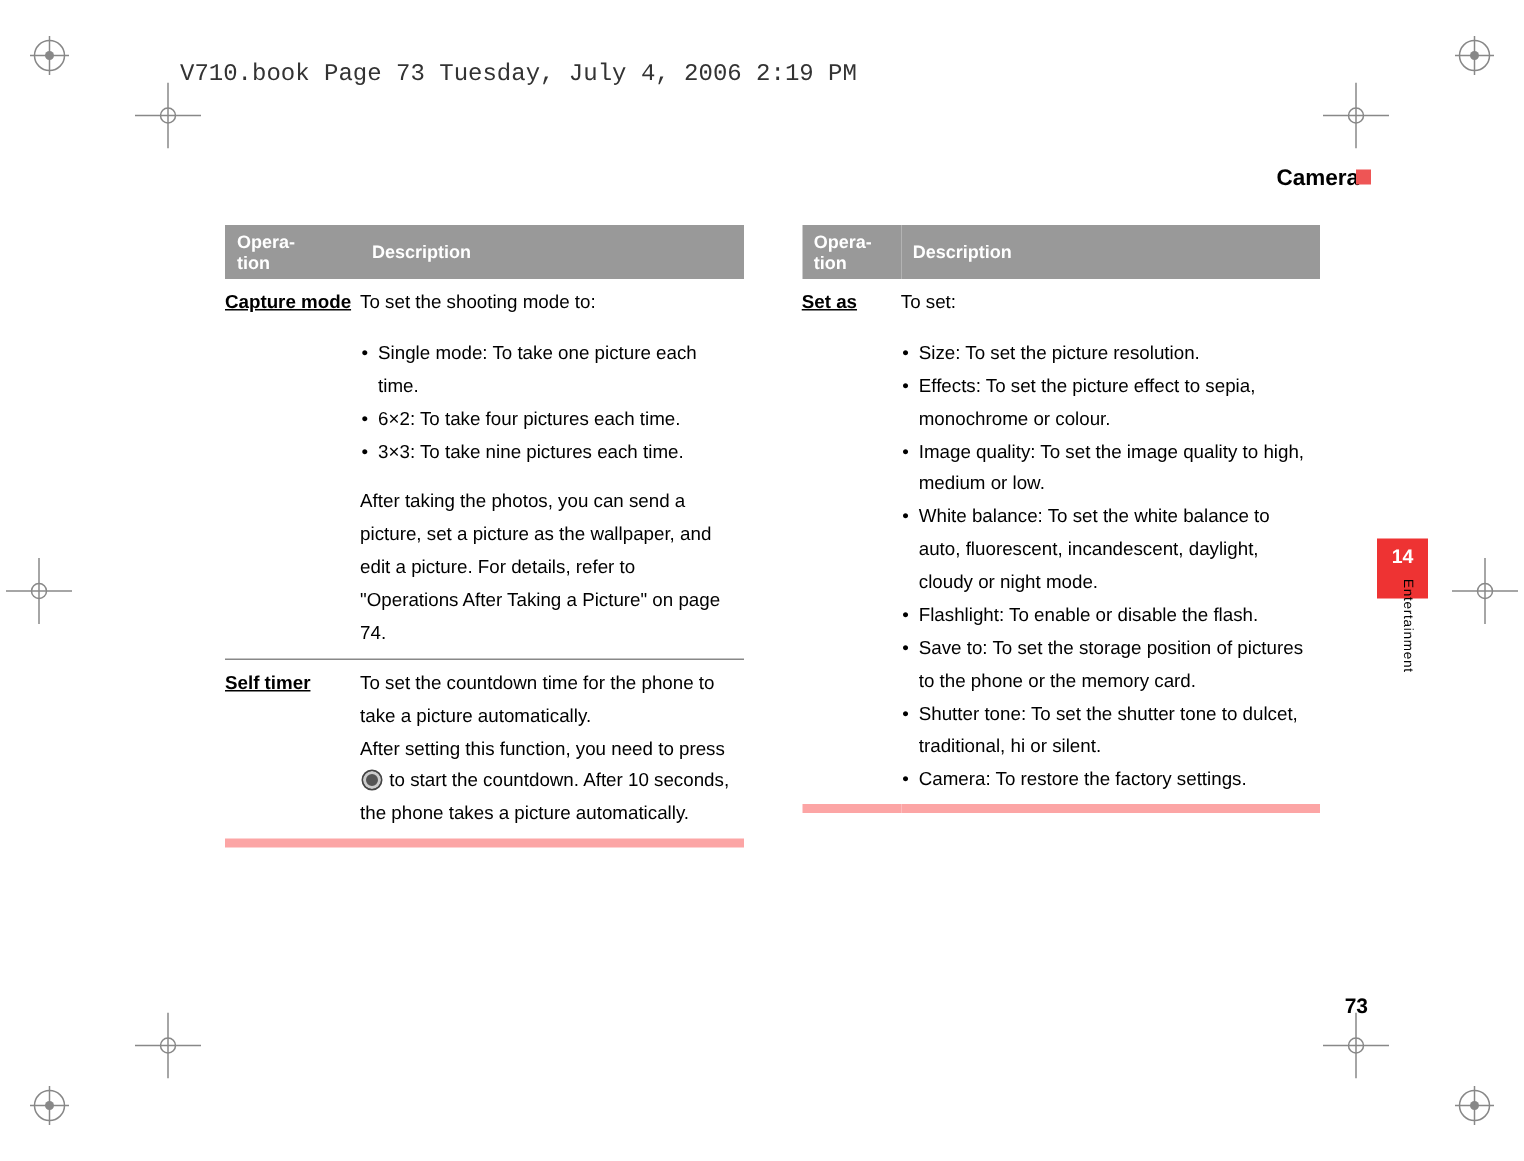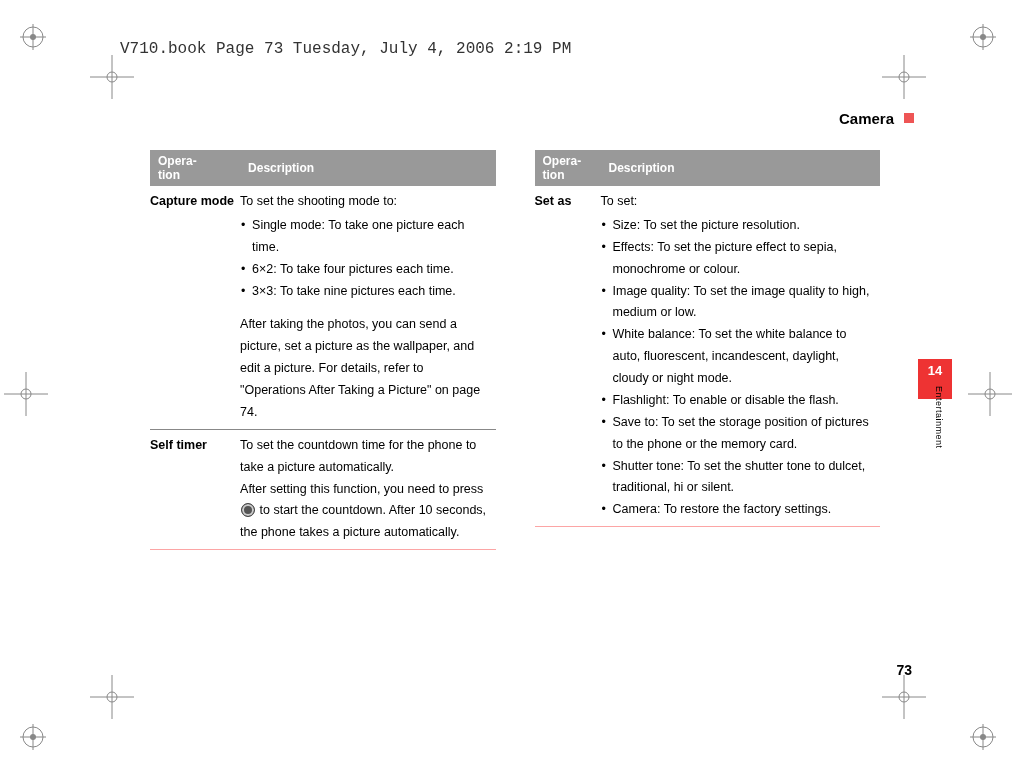--- a/index.html
+++ b/index.html
@@ -36,21 +36,21 @@
     }
     .reg-icon.top-left { top: 55px; left: 90px; }
     .reg-icon.top-right { top: 55px; right: 90px; }
     .reg-icon.mid-left { top: 372px; left: 4px; }
     .reg-icon.mid-right { top: 372px; right: 4px; }
     .reg-icon.bot-left { bottom: 55px; left: 90px; }
     .reg-icon.bot-right { bottom: 55px; right: 90px; }
     .section-title {
       position: absolute;
       top: 110px;
-      right: 122px;
+      right: 110px;
       font-size: 15px;
       font-weight: bold;
     }
     .section-marker {
       position: absolute;
       top: 113px;
       right: 102px;
       width: 10px;
       height: 10px;
       background: #e55;
@@ -112,24 +112,25 @@
     td {
       padding: 5px 6px 5px 0;
       vertical-align: top;
       font-size: 12.5px;
       line-height: 1.75;
     }
     td.op {
       font-weight: bold;
       white-space: nowrap;
       padding-right: 6px;
+      text-decoration: underline;
     }
     tr.row td { border-bottom: 1px solid #888; }
-    tr.row.last td { border-bottom: 1px solid #fca5a5; }
-    .desc-intro { margin-bottom: 2px; }
+    tr.row.last td { border-bottom: 6px solid #fca5a5; }
+    .desc-intro { margin-bottom: 12px; }
     ul { list-style: none; padding-left: 0; }
     li { position: relative; padding-left: 12px; margin-bottom: 0; line-height: 1.75; }
     li::before { content: "•"; position: absolute; left: 1px; }
     .inline-icon {
       display: inline-block;
       width: 14px;
       height: 14px;
       border-radius: 50%;
       background: #555;
       border: 1px solid #444;

